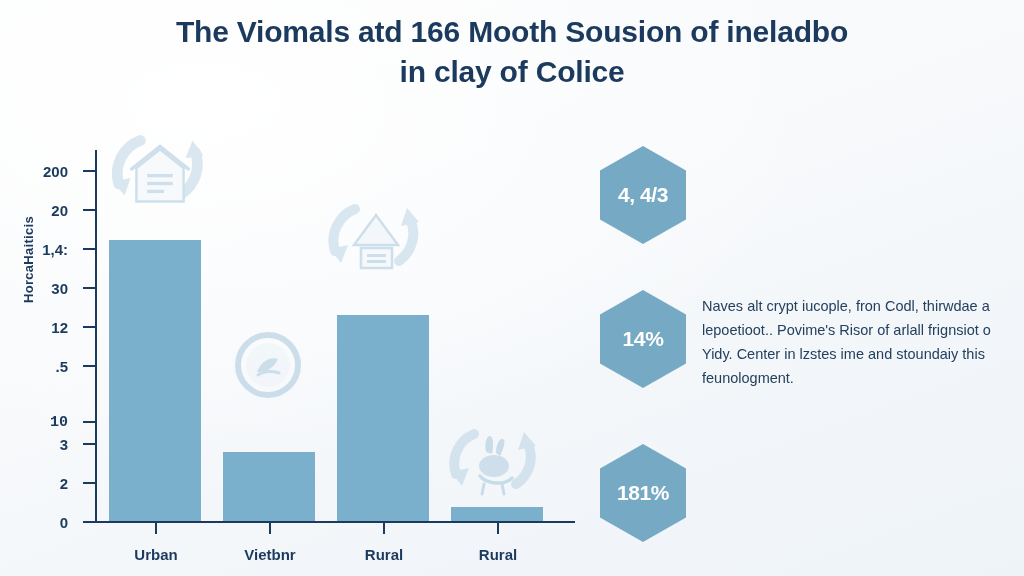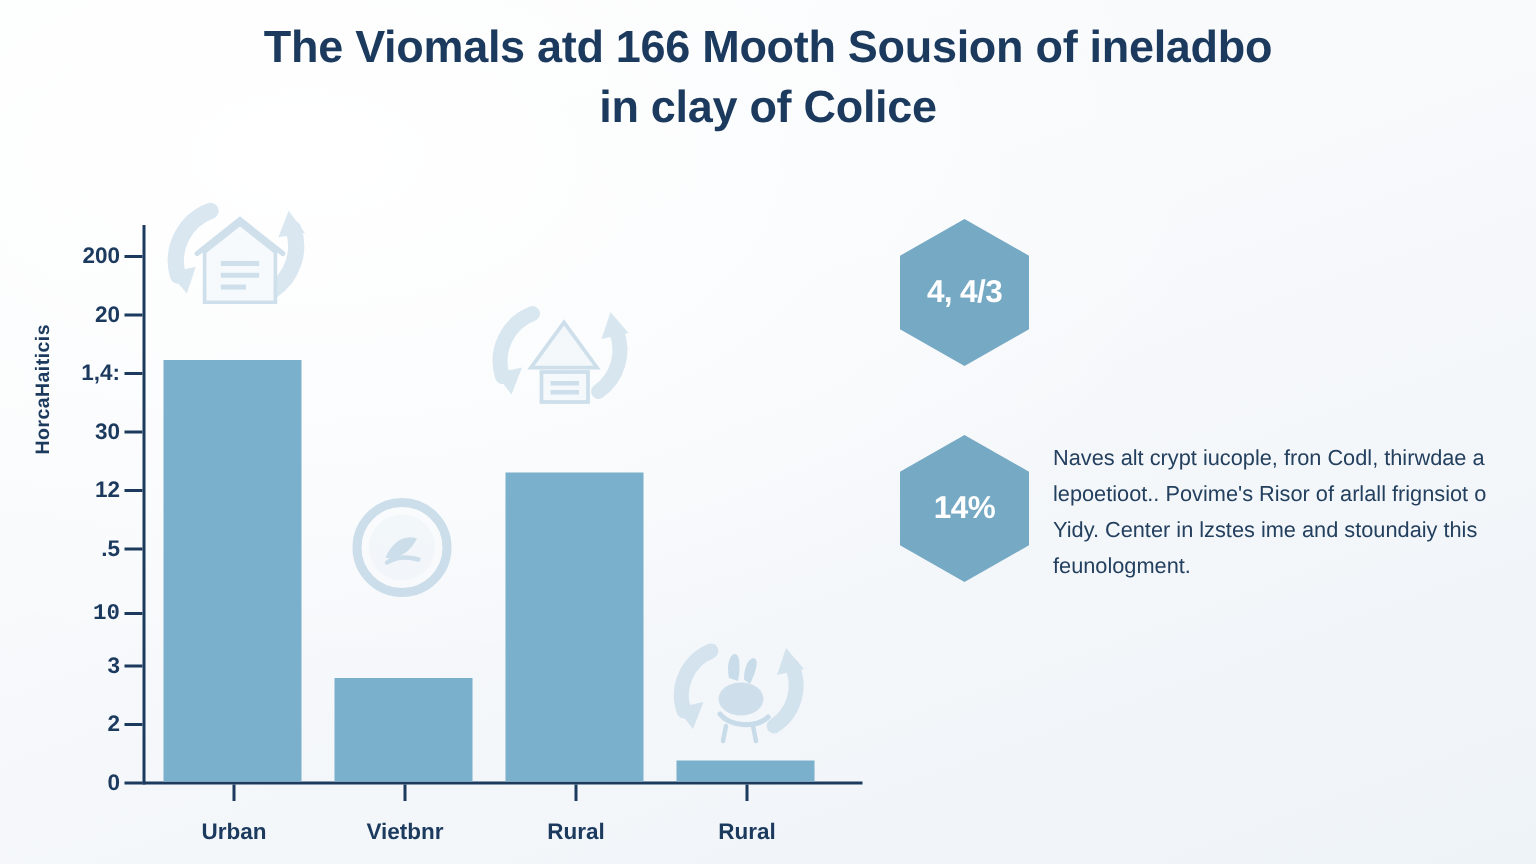--- a/index.html
+++ b/index.html
@@ -98,21 +98,21 @@
     left: -12px;
     width: 12px;
     height: 2px;
     background: #1b3a5e;
   }
   .y-tick-label {
     position: absolute;
     right: 100%;
     top: 50%;
     transform: translateY(-50%);
-    margin-right: 3px;
+    margin-right: 15px;
     color: #1b3a5e;
     font-size: 15px;
     font-weight: bold;
     white-space: nowrap;
   }
 
   .x-tick {
     position: absolute;
     bottom: -11px;
     width: 2px;
@@ -214,21 +214,21 @@
       </div>
       <div class="y-tick" style="top:157px;">
         <span class="y-tick-label">30</span>
       </div>
       <div class="y-tick" style="top:196px;">
         <span class="y-tick-label">12</span>
       </div>
       <div class="y-tick" style="top:235px;">
         <span class="y-tick-label">.5</span>
       </div>
-      <div class="y-tick" style="top:278px;font-family:Liberation Mono, monospace;">
+      <div class="y-tick" style="top:291px;font-family:Liberation Mono, monospace;">
         <span class="y-tick-label">10</span>
       </div>
       <div class="y-tick" style="top:313px;">
         <span class="y-tick-label">3</span>
       </div>
       <div class="y-tick" style="top:352px;">
         <span class="y-tick-label">2</span>
       </div>
       <div class="y-tick" style="top:391px;">
         <span class="y-tick-label">0</span>
@@ -311,17 +311,20 @@
     </div>
 
     <div class="stat-row" style="top:158px;">
       <div class="hexagon">
         <span class="hexagon-value">14%</span>
       </div>
       <div class="stat-text">Naves alt crypt iucople, fron Codl, thirwdae a lepoetioot.. Povime's Risor of arlall frignsiot o Yidy. Center in lzstes ime and stoundaiy this feunologment.</div>
     </div>
 
     <div class="stat-row" style="top:312px;">
+      <div class="hexagon">
+        <span class="hexagon-value">181%</span>
+      </div>
     </div>
 
   </div>
 
 </div>
 
 </body></html>

